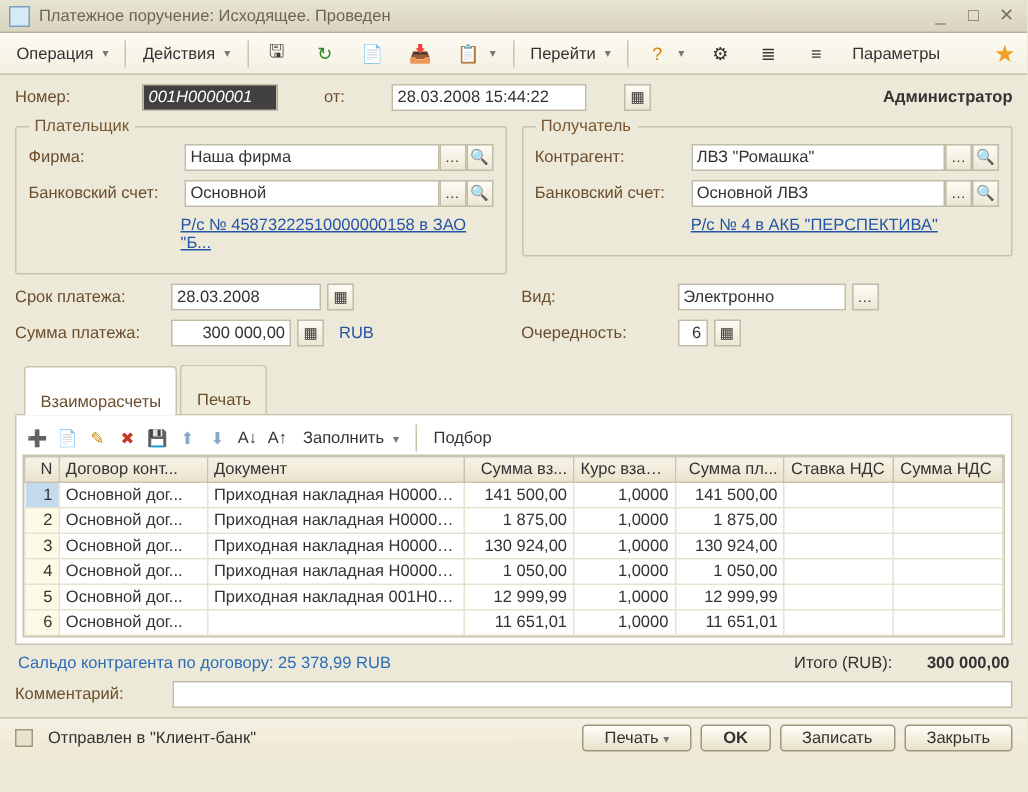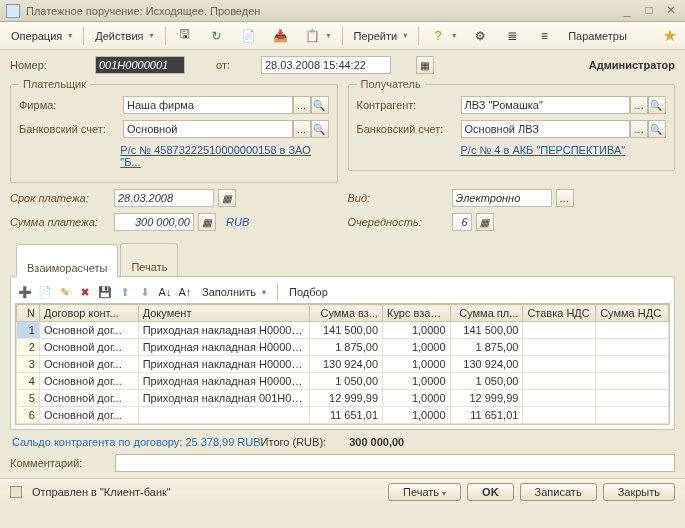--- a/index.html
+++ b/index.html
@@ -43,21 +43,21 @@
   .gridbar { display:flex; align-items:center; gap:4px; padding:2px; }
   .gic{ width:16px; height:16px; display:flex; align-items:center; justify-content:center; }
   .grid { border:1px solid #c9c4af; }
   .grid table { border-collapse:collapse; width:100%; table-layout:fixed; }
   .grid th { background:linear-gradient(#f7f3e5,#e9e3cd); border:1px solid #c9c4af; font-weight:normal; padding:2px 4px; text-align:left; white-space:nowrap; overflow:hidden; text-overflow:ellipsis; color:#333;}
   .grid td { border:1px solid #e6e2d0; padding:2px 4px; white-space:nowrap; overflow:hidden; text-overflow:ellipsis; }
   .grid td.num, .grid th.num { text-align:right; }
   .grid .rownum { background:#fdfae8; text-align:right; }
   .grid .rownum.sel { background:#c3d9ed; }
 
-  .summary { display:flex; padding:6px 2px; align-items:center;}
+  .summary { display:flex; justify-content:space-between; padding:6px 2px; align-items:center;}
   .total { font-weight:bold; }
 
   .footer { padding:4px 10px; border-top:1px solid #c9c4af; background:linear-gradient(#f6f2e4,#ede7d3); display:flex; align-items:center; gap:6px; }
   .footer .mainbtn { padding:2px 14px; border:1px solid #9d9880; background:linear-gradient(#fefdf7,#e8e2ca); border-radius:3px; }
   .footer .mainbtn.ok { font-weight:bold; }
   .checkbox { width:12px; height:12px; border:1px solid #9d9880; background:#e7e2cc; display:inline-block; margin-right:4px; vertical-align:middle;}
 </style>
 </head>
 <body>
 
@@ -176,38 +176,38 @@
           </div>
         </div>
         <div class="form-row">
           <span class="flabel"></span>
           <span class="link">Р/с № 4 в АКБ "ПЕРСПЕКТИВА"</span>
         </div>
       </fieldset>
     </div>
   </div>
 
-  <div class="two-col" style="margin-top:6px;font-style:italic;">
+  <div class="two-col" style="margin-top:6px;">
     <div class="half">
       <div class="form-row">
         <span class="flabel">Срок платежа:</span>
         <span class="inp" style="width:100px; display:flex; align-items:center">28.03.2008</span>
         <span class="btn-small">▦</span>
       </div>
       <div class="form-row">
         <span class="flabel">Сумма платежа:</span>
         <span class="inp" style="width:80px; text-align:right; display:flex; justify-content:flex-end; align-items:center">300 000,00</span>
         <span class="btn-small">▦</span>
         <span style="color:#2555a7; margin-left:6px">RUB</span>
       </div>
     </div>
     <div class="half">
       <div class="form-row">
         <span class="flabel">Вид:</span>
-        <span class="inp" style="width:100px; display:flex; align-items:center">Электронно</span>
+        <span class="inp" style="width:112px; display:flex; align-items:center">Электронно</span>
         <span class="btn-small">…</span>
       </div>
       <div class="form-row">
         <span class="flabel">Очередность:</span>
         <span class="inp" style="width:20px; text-align:right; display:flex; justify-content:flex-end; align-items:center">6</span>
         <span class="btn-small">▦</span>
       </div>
     </div>
   </div>
 

